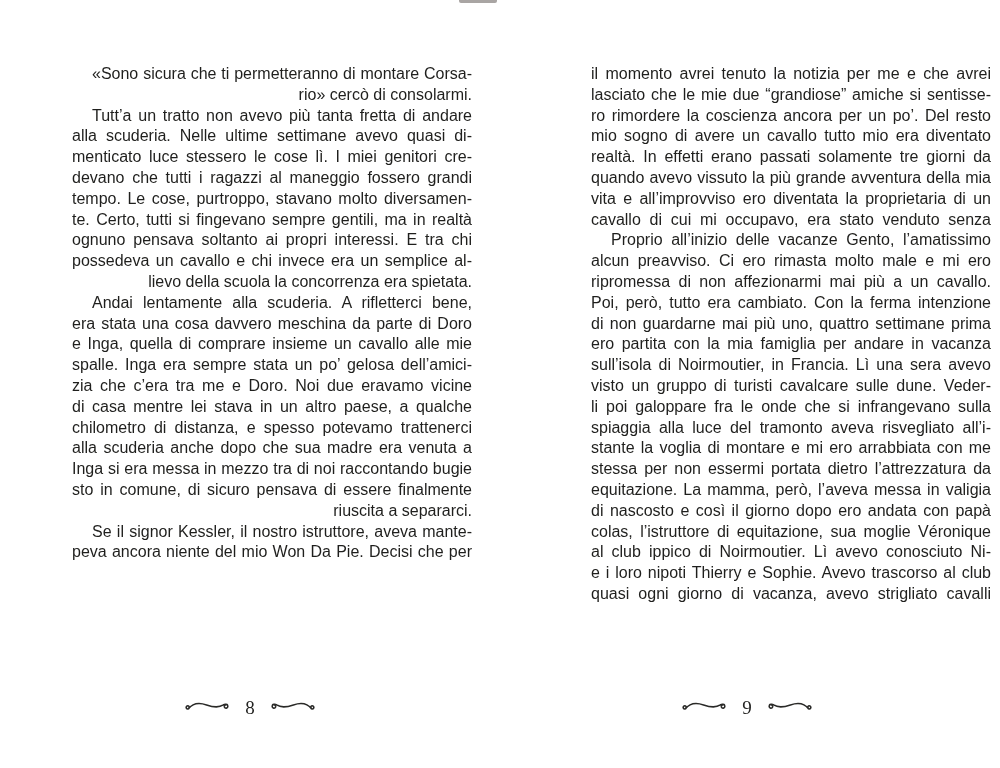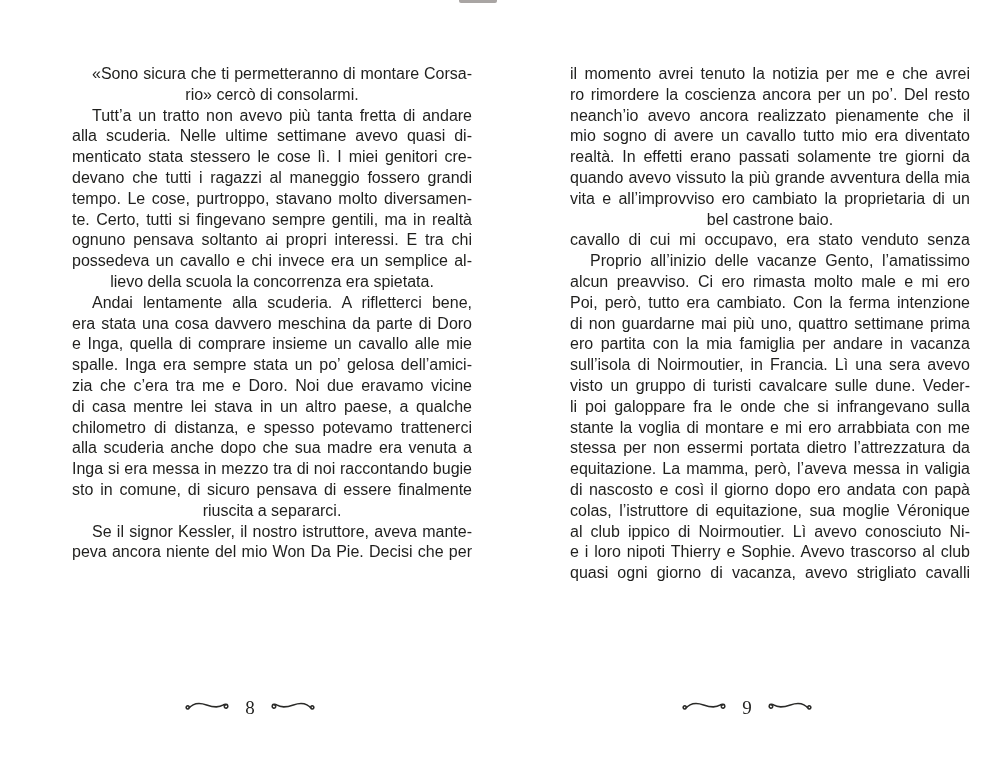--- a/index.html
+++ b/index.html
@@ -23,27 +23,27 @@
   }
   .text-column {
     position: absolute;
     top: 64px;
     width: 400px;
     font-size: 16px;
     line-height: 20.8px;
     letter-spacing: 0;
   }
   .column-left  { left: 72px; }
-  .column-right { left: 570px; }
+  .column-right { left: 591px; }
   .paragraph { margin: 0; }
   .line {
     display: block;
     height: 20.8px;
     line-height: 20.8px;
-    text-align: center;
+    text-align: right;
     white-space: nowrap;
   }
   .line.just {
     white-space: normal;
     text-align: justify;
     text-align-last: justify;
     text-justify: inter-word;
   }
   .line.indent { padding-left: 20px; }
   .page-footer {
@@ -78,21 +78,21 @@
 
   <section>
     <div class="text-column column-left">
         <div class="paragraph">
           <div class="line indent just">«Sono sicura che ti permetteranno di montare Corsa-</div>
           <div class="line">rio» cercò di consolarmi.</div>
         </div>
         <div class="paragraph">
           <div class="line indent just">Tutt’a un tratto non avevo più tanta fretta di andare</div>
           <div class="line just">alla scuderia. Nelle ultime settimane avevo quasi di-</div>
-          <div class="line just">menticato stata stessero le cose lì. I miei genitori cre-</div>
+          <div class="line just">menticato luce stessero le cose lì. I miei genitori cre-</div>
           <div class="line just">devano che tutti i ragazzi al maneggio fossero grandi</div>
           <div class="line just">tempo. Le cose, purtroppo, stavano molto diversamen-</div>
           <div class="line just">te. Certo, tutti si fingevano sempre gentili, ma in realtà</div>
           <div class="line just">ognuno pensava soltanto ai propri interessi. E tra chi</div>
           <div class="line just">possedeva un cavallo e chi invece era un semplice al-</div>
           <div class="line">lievo della scuola la concorrenza era spietata.</div>
         </div>
         <div class="paragraph">
           <div class="line indent just">Andai lentamente alla scuderia. A rifletterci bene,</div>
           <div class="line just">era stata una cosa davvero meschina da parte di Doro</div>
@@ -123,38 +123,39 @@
           <path d="M10 26 C4 28 1 21 6 18 C10 16 14 20 11 24 L10 26 C22 10 42 8 62 15 C82 22 98 23 110 15 C115 11 123 13 123 19 C123 25 115 26 113 21 C112 17 116 13 121 14" stroke="#2a2a28" stroke-width="4.5" stroke-linecap="round" stroke-linejoin="round"></path>
         </svg>
       </span>
     </footer>
   </section>
 
   <section>
     <div class="text-column column-right">
         <div class="paragraph">
           <div class="line just">il momento avrei tenuto la notizia per me e che avrei</div>
+          <div class="line just">lasciato che le mie due “grandiose” amiche si sentisse-</div>
           <div class="line just">ro rimordere la coscienza ancora per un po’. Del resto</div>
-          <div class="line just">neanch’io avevo ancora realizzato pienamente che il</div>
           <div class="line just">mio sogno di avere un cavallo tutto mio era diventato</div>
           <div class="line just">realtà. In effetti erano passati solamente tre giorni da</div>
           <div class="line just">quando avevo vissuto la più grande avventura della mia</div>
-          <div class="line just">vita e all’improvviso ero cambiato la proprietaria di un</div>
-          <div class="line">bel castrone baio.</div>
+          <div class="line just">vita e all’improvviso ero diventata la proprietaria di un</div>
         </div>
         <div class="paragraph">
           <div class="line just">cavallo di cui mi occupavo, era stato venduto senza</div>
           <div class="line indent just">Proprio all’inizio delle vacanze Gento, l’amatissimo</div>
           <div class="line just">alcun preavviso. Ci ero rimasta molto male e mi ero</div>
+          <div class="line just">ripromessa di non affezionarmi mai più a un cavallo.</div>
           <div class="line just">Poi, però, tutto era cambiato. Con la ferma intenzione</div>
           <div class="line just">di non guardarne mai più uno, quattro settimane prima</div>
           <div class="line just">ero partita con la mia famiglia per andare in vacanza</div>
           <div class="line just">sull’isola di Noirmoutier, in Francia. Lì una sera avevo</div>
           <div class="line just">visto un gruppo di turisti cavalcare sulle dune. Veder-</div>
           <div class="line just">li poi galoppare fra le onde che si infrangevano sulla</div>
+          <div class="line just">spiaggia alla luce del tramonto aveva risvegliato all’i-</div>
           <div class="line just">stante la voglia di montare e mi ero arrabbiata con me</div>
           <div class="line just">stessa per non essermi portata dietro l’attrezzatura da</div>
           <div class="line just">equitazione. La mamma, però, l’aveva messa in valigia</div>
           <div class="line just">di nascosto e così il giorno dopo ero andata con papà</div>
           <div class="line just">colas, l’istruttore di equitazione, sua moglie Véronique</div>
           <div class="line just">al club ippico di Noirmoutier. Lì avevo conosciuto Ni-</div>
           <div class="line just">e i loro nipoti Thierry e Sophie. Avevo trascorso al club</div>
           <div class="line just">quasi ogni giorno di vacanza, avevo strigliato cavalli</div>
         </div>
       </div>

